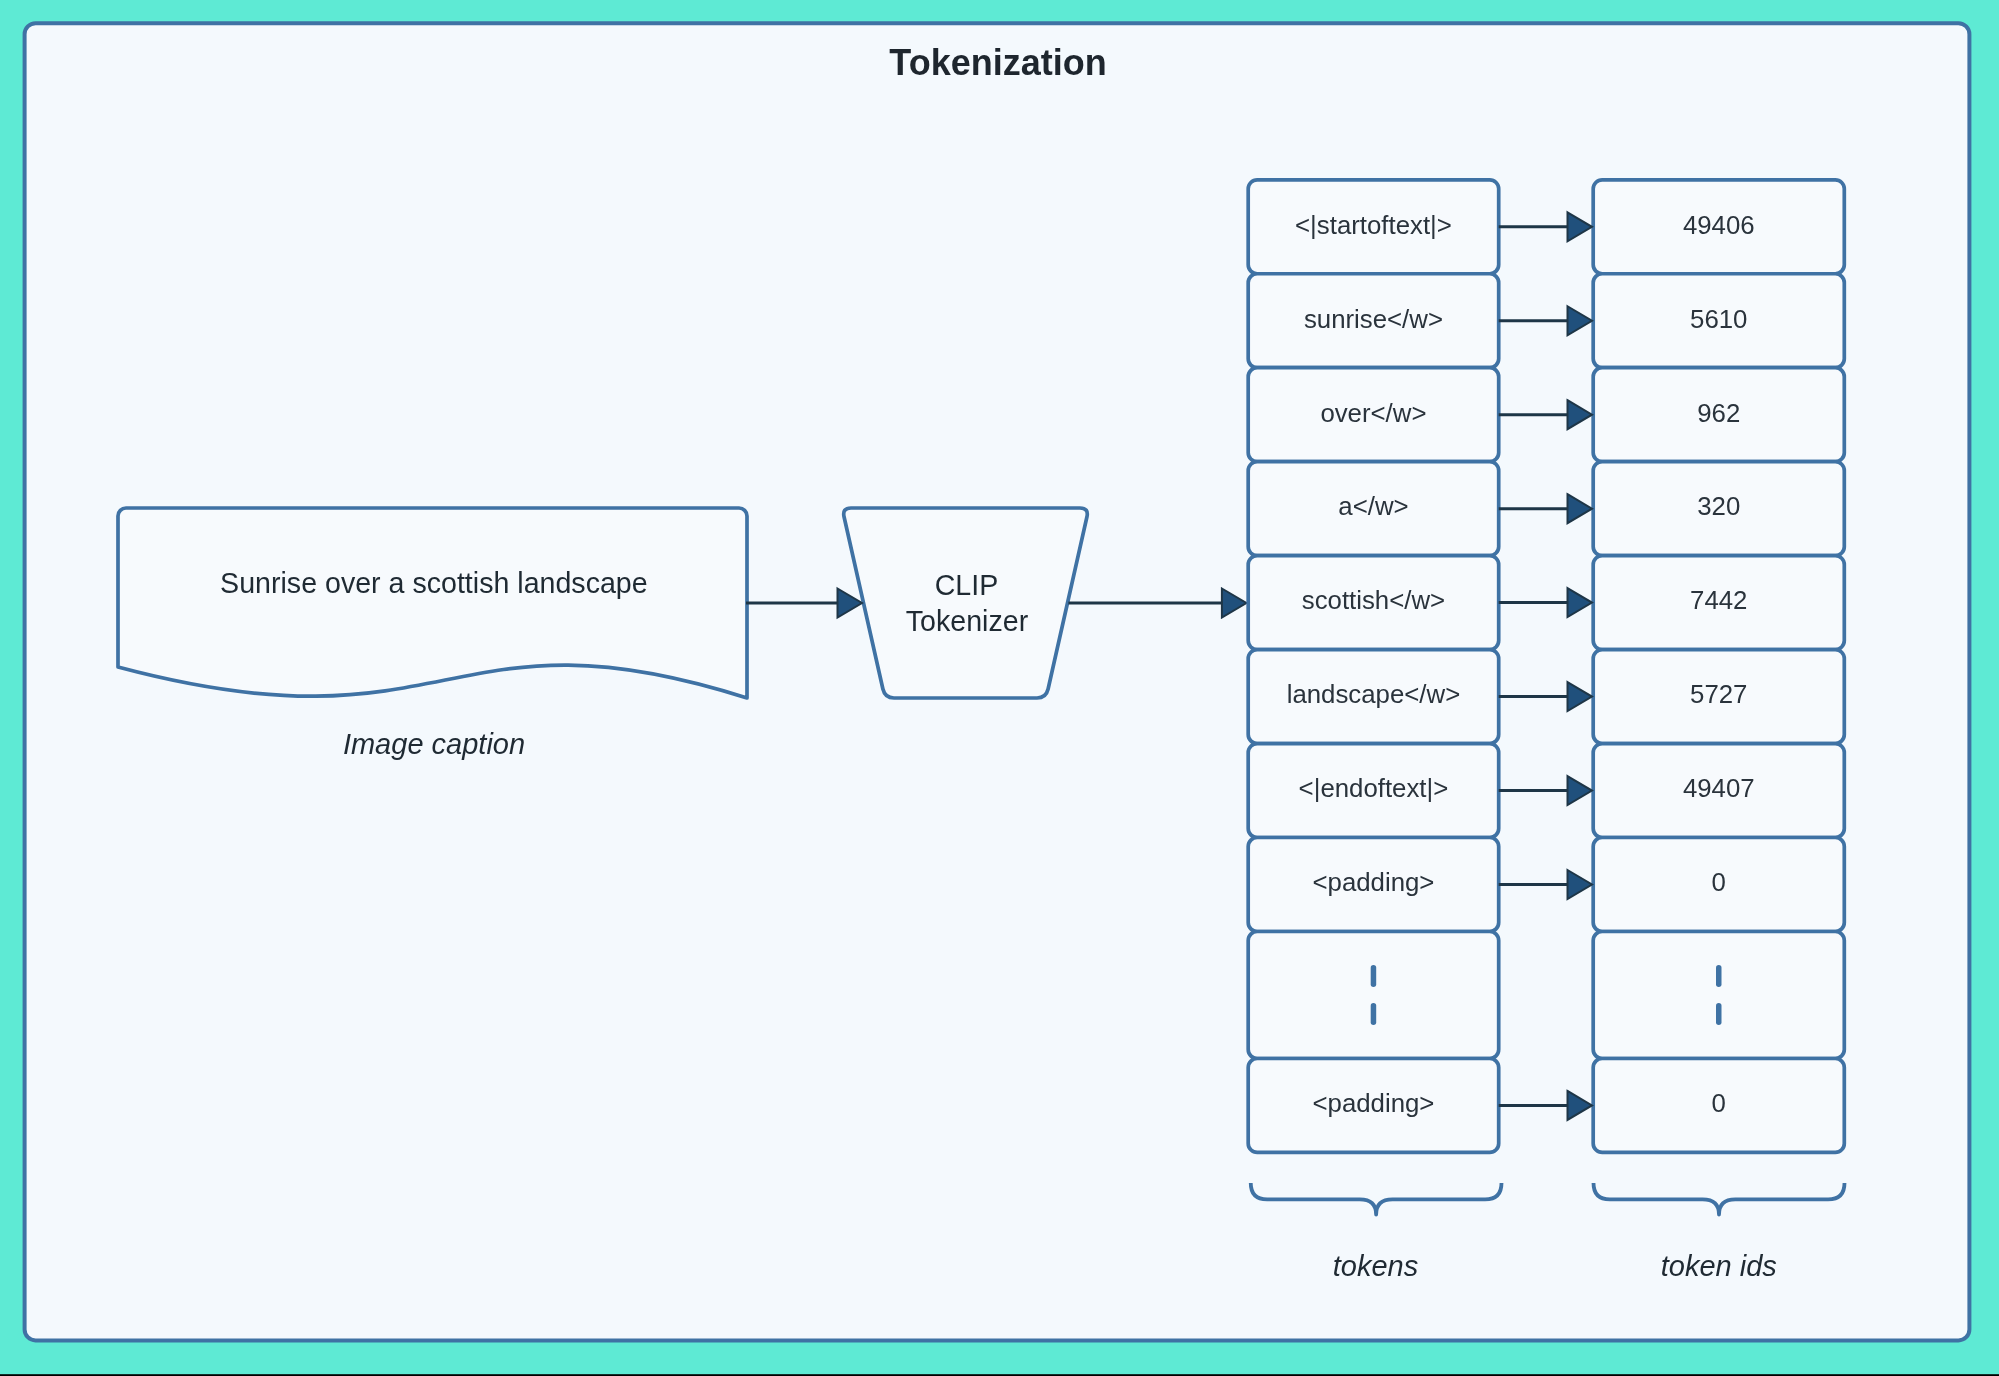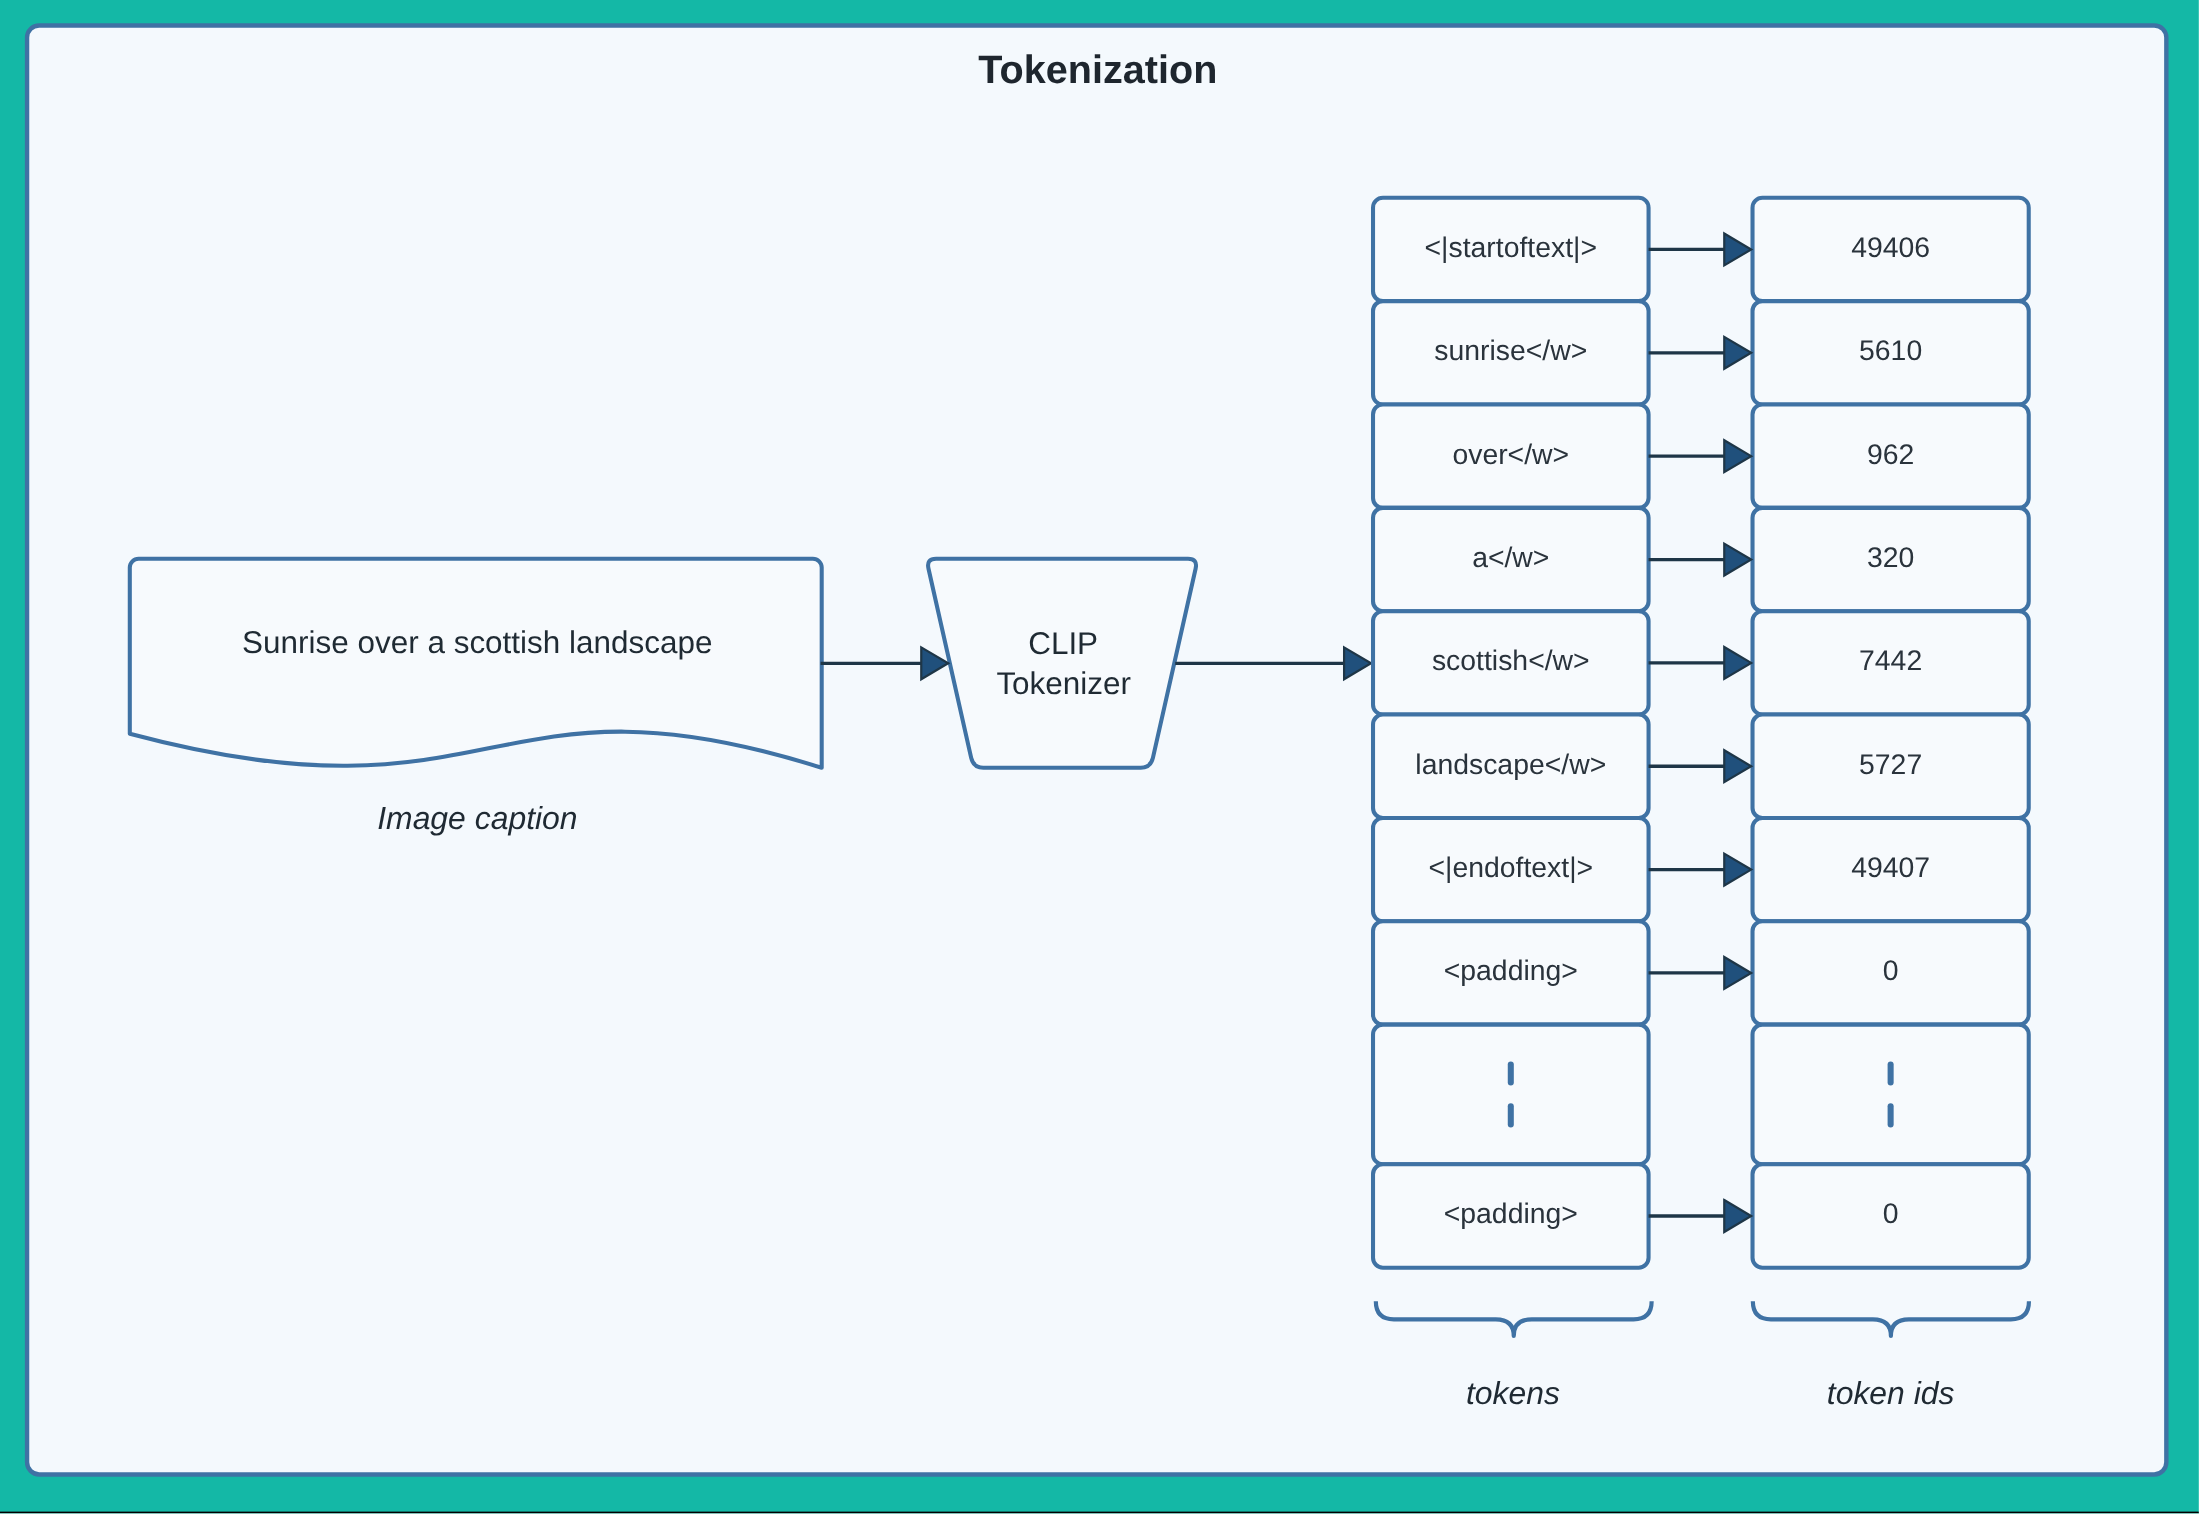--- a/index.html
+++ b/index.html
@@ -1,19 +1,19 @@
 <!DOCTYPE html>
 <html><head>
 <meta charset="utf-8">
 <title>Tokenization</title>
 <style>
   html,body{margin:0;padding:0;background:#ffffff;}
   body{width:1999px;height:1376px;overflow:hidden;
        font-family:"Liberation Sans",sans-serif;}
-  #stage{position:relative;width:1999px;height:1376px;background:#14b8a6;}
+  #stage{position:relative;width:1999px;height:1376px;background:#5eead4;}
   #svg{position:absolute;left:0;top:0;}
   text{font-family:"Liberation Sans",sans-serif;}
   .t-title{font-size:36px;font-weight:bold;fill:#1e262e;}
   .t-body{font-size:28.6px;fill:#1f2a33;}
   .t-box{font-size:25.8px;fill:#2a333c;}
   .t-ital{font-size:29px;font-style:italic;fill:#1f2a33;}
 </style>
 </head>
 <body>
 

